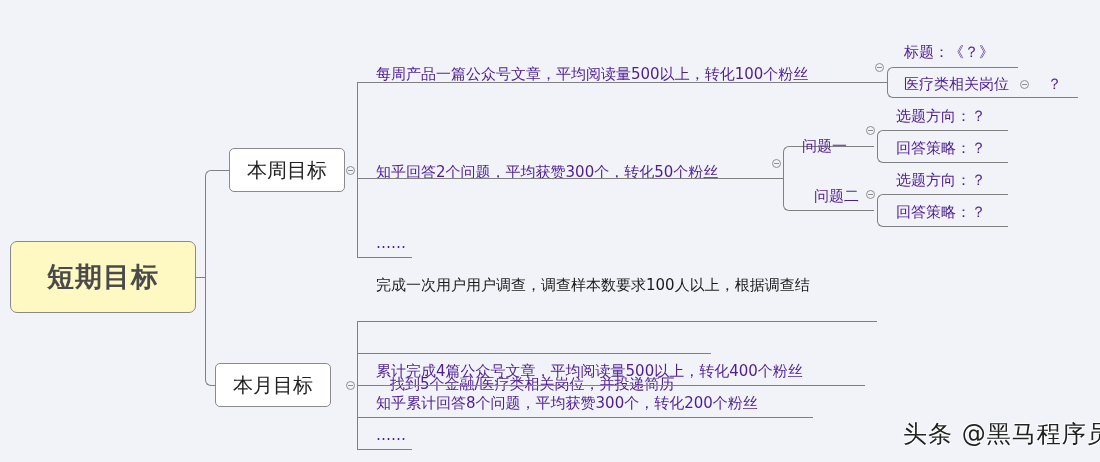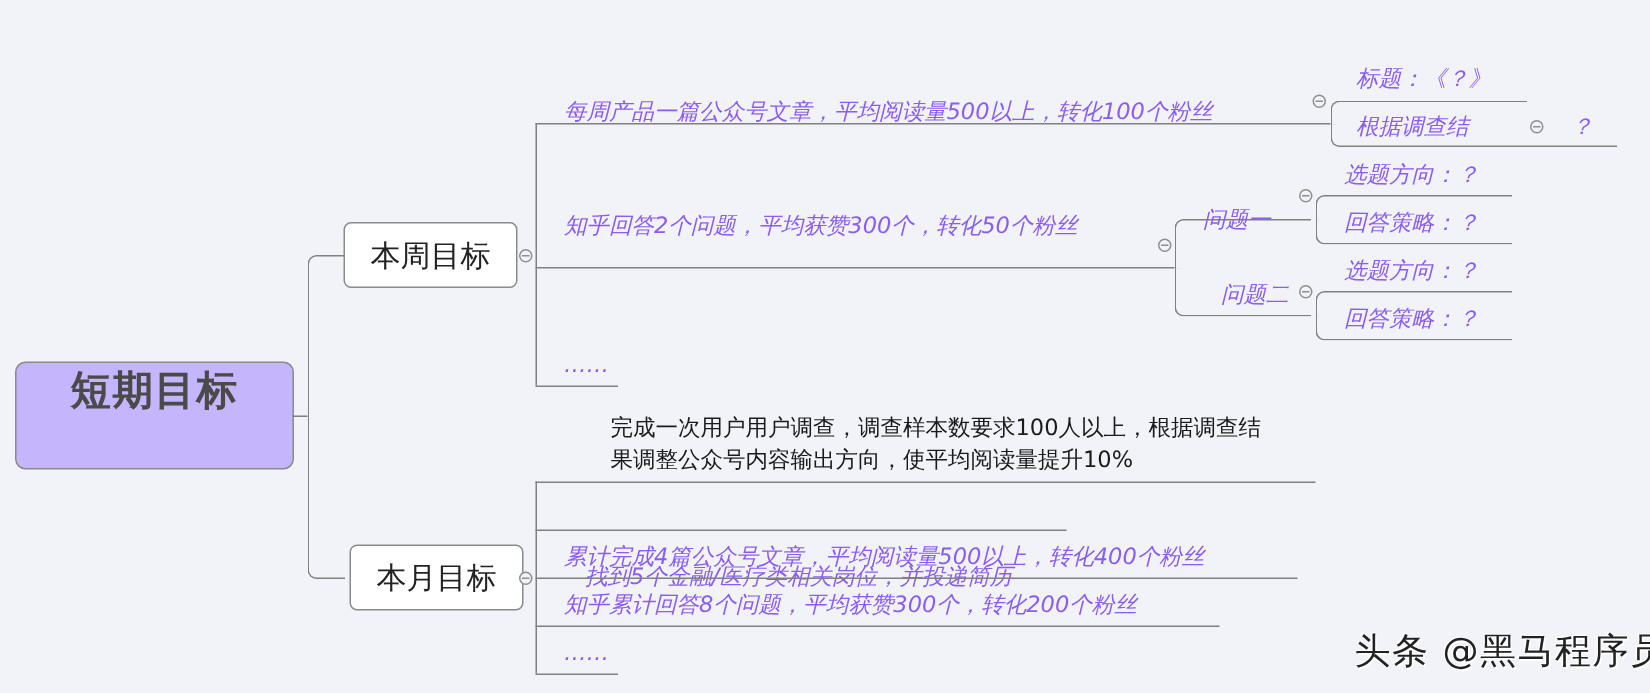--- a/index.html
+++ b/index.html
@@ -1,29 +1,29 @@
 <!DOCTYPE html>
 <html><head>
 <meta charset="utf-8">
 <style>
   html, body { margin:0; padding:0; }
   body { width:1100px; height:462px; background:#f1f3f8; position:relative; overflow:hidden;
          font-family:"DejaVu Sans","Liberation Sans",sans-serif; color:#1a1a1a; }
   .line-h { position:absolute; height:0; border-top:1px solid #808080; }
   .line-v { position:absolute; width:0; border-left:1px solid #808080; }
-  .root { position:absolute; left:10px; top:241px; width:184px; height:70px; background:#c4b5fd;
-          border:1px solid #8a8a8a; border-radius:7px; display:flex; justify-content:center;
+  .root { position:absolute; left:10px; top:241px; width:184px; height:70px; background:#fef9c3;
+          border:1px solid #8a8a8a; border-radius:7px; display:flex; align-items:center; justify-content:center;
           font-size:27px; font-weight:bold; color:#4a4a4a; letter-spacing:1px; }
   .main-node { position:absolute; width:114px; height:42px; background:#ffffff; border:1px solid #8a8a8a;
                border-radius:5px; display:flex; align-items:center; justify-content:center; font-size:20px; color:#222; }
   .collapse { position:absolute; width:9px; height:9px; border:1px solid #8f8f8f; border-radius:50%;
               background:#f1f3f8; box-sizing:border-box; }
   .collapse::after { content:""; position:absolute; left:1px; right:1px; top:3px; border-top:1px solid #8f8f8f; }
-  .txt { position:absolute; font-size:15px; white-space:nowrap; color:#8b5cf6; line-height:20px;font-style:italic; }
-  .txt-wrap { position:absolute; font-size:15px; color:#1a1a1a; line-height:21px; width:500px;margin-left:31px; }
+  .txt { position:absolute; font-size:15px; white-space:nowrap; color:#4c1d95; line-height:20px; }
+  .txt-wrap { position:absolute; font-size:15px; color:#1a1a1a; line-height:21px; width:500px; }
   .corner-tl { position:absolute; border-left:1px solid #808080; border-top:1px solid #808080; border-top-left-radius:6px; }
   .corner-bl { position:absolute; border-left:1px solid #808080; border-bottom:1px solid #808080; border-bottom-left-radius:6px; }
   .watermark { position:absolute; left:903px; top:418px; font-size:24px; color:#222; white-space:nowrap;
                text-shadow:1px 1px 0 #fff, -1px -1px 0 #fff; letter-spacing:1px; }
 </style>
 </head>
 <body>
 
 <div class="root">
   <span>短期目标</span>
@@ -33,39 +33,39 @@
 
 <div class="corner-tl" style="left:205px; top:170px; width:24px; height:107px;"></div>
 
 <div class="corner-bl" style="left:205px; top:277px; width:24px; height:108px;"></div>
 
 <div class="main-node" style="left:229px; top:148px;">
   <span>本周目标</span>
 </div>
 <div class="collapse" style="left:346px; top:166px;"></div>
 
-<div class="main-node" style="left:233px; top:363px;">
+<div class="main-node" style="left:215px; top:363px;">
   <span>本月目标</span>
 </div>
 <div class="collapse" style="left:346px; top:381px;"></div>
 
 <div class="line-v" style="left:357px; top:82px; height:175px;"></div>
 
 <div class="txt" style="left:376px; top:64px;text-align:right;">每周产品一篇公众号文章，平均阅读量500以上，转化100个粉丝</div>
 <div class="line-h" style="left:357px; top:82px; width:530px;"></div>
 <div class="collapse" style="left:875px; top:63px;"></div>
 
 <div class="corner-tl" style="left:887px; top:67px; width:130px; height:15px;"></div>
 <div class="corner-bl" style="left:887px; top:82px; width:190px; height:15px;"></div>
 <div class="txt" style="left:904px; top:42px;">标题：《？》</div>
-<div class="txt" style="left:904px; top:74px;">根据调查结</div>
+<div class="txt" style="left:904px; top:74px;">医疗类相关岗位</div>
 <div class="collapse" style="left:1020px; top:80px;"></div>
 <div class="txt" style="left:1047px; top:74px;">？</div>
 
-<div class="txt" style="left:376px; top:140px;">知乎回答2个问题，平均获赞300个，转化50个粉丝</div>
+<div class="txt" style="left:376px; top:162px;">知乎回答2个问题，平均获赞300个，转化50个粉丝</div>
 <div class="line-h" style="left:357px; top:178px; width:426px;"></div>
 <div class="collapse" style="left:772px; top:159px;"></div>
 
 <div class="corner-tl" style="left:783px; top:146px; width:90px; height:32px;"></div>
 <div class="corner-bl" style="left:783px; top:178px; width:90px; height:32px;"></div>
 
 <div class="txt" style="left:802px; top:136px;">问题一</div>
 <div class="collapse" style="left:866px; top:126px;"></div>
 <div class="corner-tl" style="left:877px; top:130px; width:130px; height:16px;"></div>
 <div class="corner-bl" style="left:877px; top:146px; width:130px; height:16px;"></div>
@@ -79,21 +79,20 @@
 <div class="txt" style="left:896px; top:170px;">选题方向：？</div>
 <div class="txt" style="left:896px; top:202px;">回答策略：？</div>
 
 <div class="txt" style="left:376px; top:233px;">……</div>
 <div class="line-h" style="left:357px; top:257px; width:55px;"></div>
 
 <div class="line-v" style="left:357px; top:321px; height:128px;"></div>
 
 <div class="txt-wrap" style="left:376px; top:275px;">
   <div>完成一次用户用户调查，调查样本数要求100人以上，根据调查结</div>
-  <div>果调整公众号内容输出方向，使平均阅读量提升10%</div>
 </div>
 <div class="line-h" style="left:357px; top:321px; width:520px;"></div>
 
 <div class="txt" style="left:390px; top:329px;margin-top:45px;">找到5个金融/医疗类相关岗位，并投递简历</div>
 <div class="line-h" style="left:357px; top:353px; width:354px;"></div>
 
 <div class="txt" style="left:376px; top:361px;">累计完成4篇公众号文章，平均阅读量500以上，转化400个粉丝</div>
 <div class="line-h" style="left:357px; top:385px; width:508px;"></div>
 
 <div class="txt" style="left:376px; top:393px;">知乎累计回答8个问题，平均获赞300个，转化200个粉丝</div>

